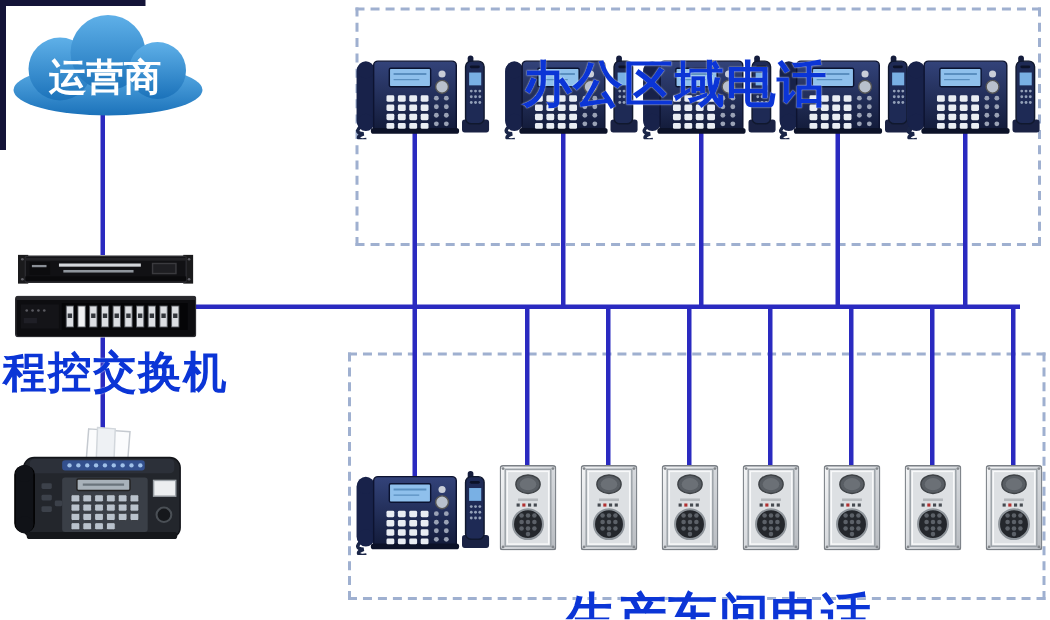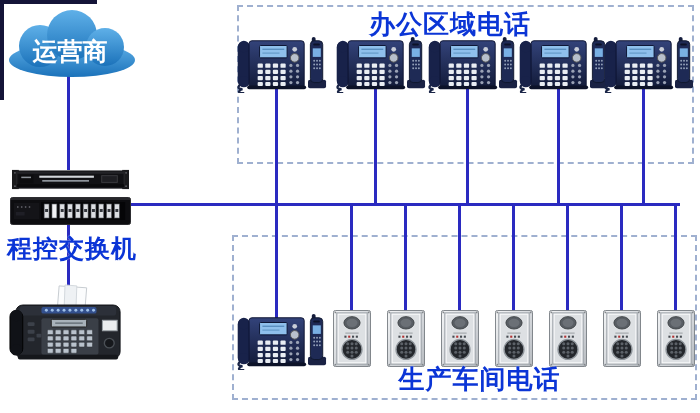--- a/index.html
+++ b/index.html
@@ -3,22 +3,22 @@
 <meta charset="utf-8">
 <style>
   html,body{margin:0;padding:0;background:#fff;}
   #canvas{position:relative;width:700px;height:413px;background:#ffffff;overflow:hidden;
           font-family:"DejaVu Sans","Liberation Sans",sans-serif;}
   .vline{position:absolute;width:3px;background:#2a2ac0;z-index:2;}
   .hline{position:absolute;height:3px;background:#2a2ac0;z-index:2;}
   .zone{position:absolute;border:2px dashed #9fb0d0;background:transparent;z-index:1;}
   .lbl{position:absolute;font-weight:bold;color:#0b35d6;text-align:center;z-index:4;
        text-shadow:0 0 1px #ffffff;letter-spacing:1px;white-space:nowrap;}
-  .zone-title{font-size:26px;line-height:26px;}
-  .dev-label{font-size:25px;line-height:25px;}
+  .zone-title{font-size:33px;line-height:26px;margin-top:32px;}
+  .dev-label{font-size:29px;line-height:25px;}
   .device{position:absolute;z-index:3;}
   .edge{position:absolute;background:#141438;z-index:5;}
 </style>
 </head>
 <body>
 
 <div id="canvas">
 
   <svg width="0" height="0" style="position:absolute" aria-hidden="true">
     <defs>

